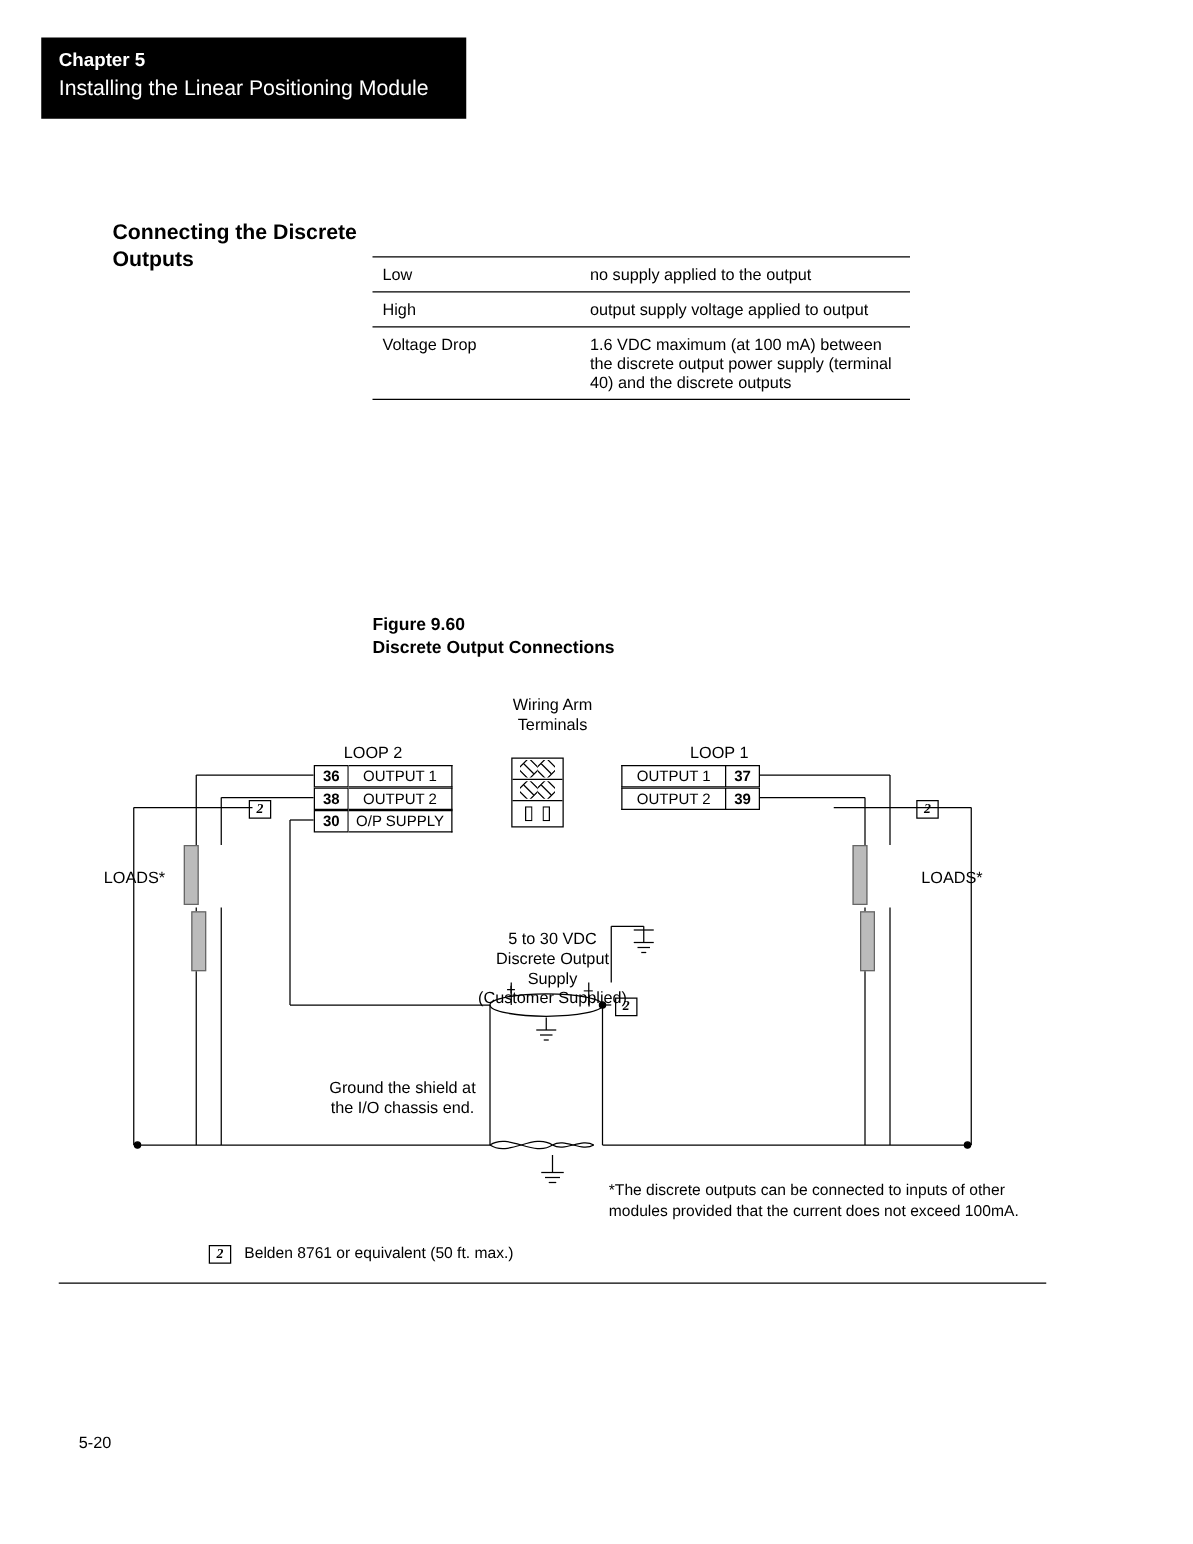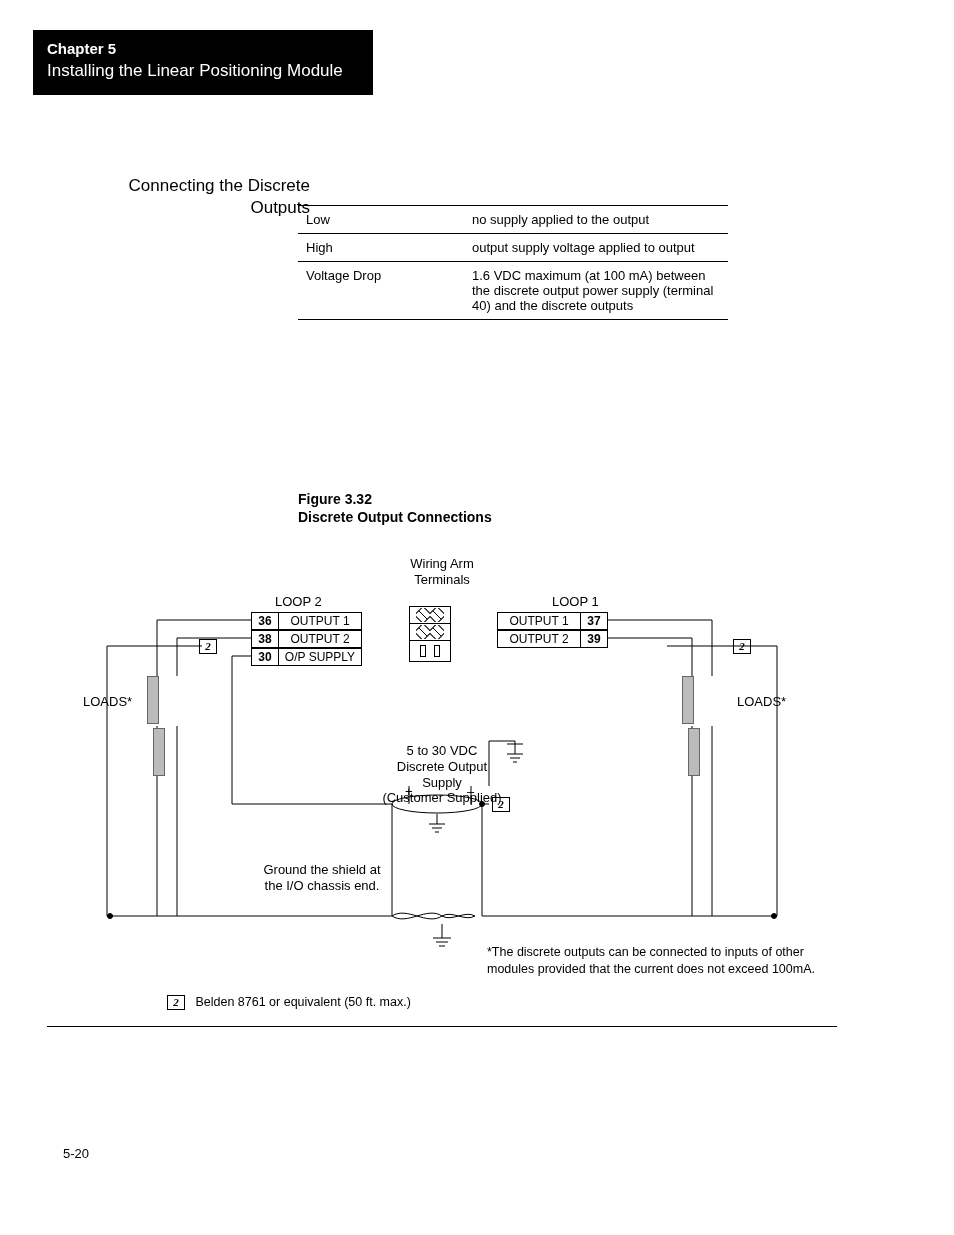--- a/index.html
+++ b/index.html
@@ -28,28 +28,27 @@
     font-size: 15px;
     font-weight: bold;
     margin-bottom: 4px;
   }
   .chapter-box .ch-title {
     font-size: 17px;
     font-family: "Helvetica Neue", Arial, sans-serif;
     font-weight: 300;
   }
   .section-heading {
-    font-weight: normal;
+    font-weight: bold;
     font-size: 17px;
     width: 220px;
     line-height: 1.3;
     position: absolute;
     left: 90px;
     top: 175px;
-    text-align: right;
   }
   .content-area {
     margin-left: 235px;
     padding-top: 40px;
   }
   table.spec {
     border-collapse: collapse;
     width: 430px;
     margin-left: 30px;
   }
@@ -201,21 +200,21 @@
         <td>output supply voltage applied to output</td>
       </tr>
       <tr>
         <td class="key">Voltage Drop</td>
         <td>1.6 VDC maximum (at 100 mA) between the discrete output power supply (terminal 40) and the discrete outputs</td>
       </tr>
     </tbody>
       </table>
 
     <div class="figure-caption">
-      <span>Figure 3.32</span><br>
+      <span>Figure 9.60</span><br>
       <span>Discrete Output Connections</span>
     </div>
   </div>
 
   <div class="diagram">
 
     <svg class="wires" width="790" height="500">
       <g stroke="#000" stroke-width="1" fill="none">
 
         <line x1="204" y1="74" x2="110" y2="74"></line>

